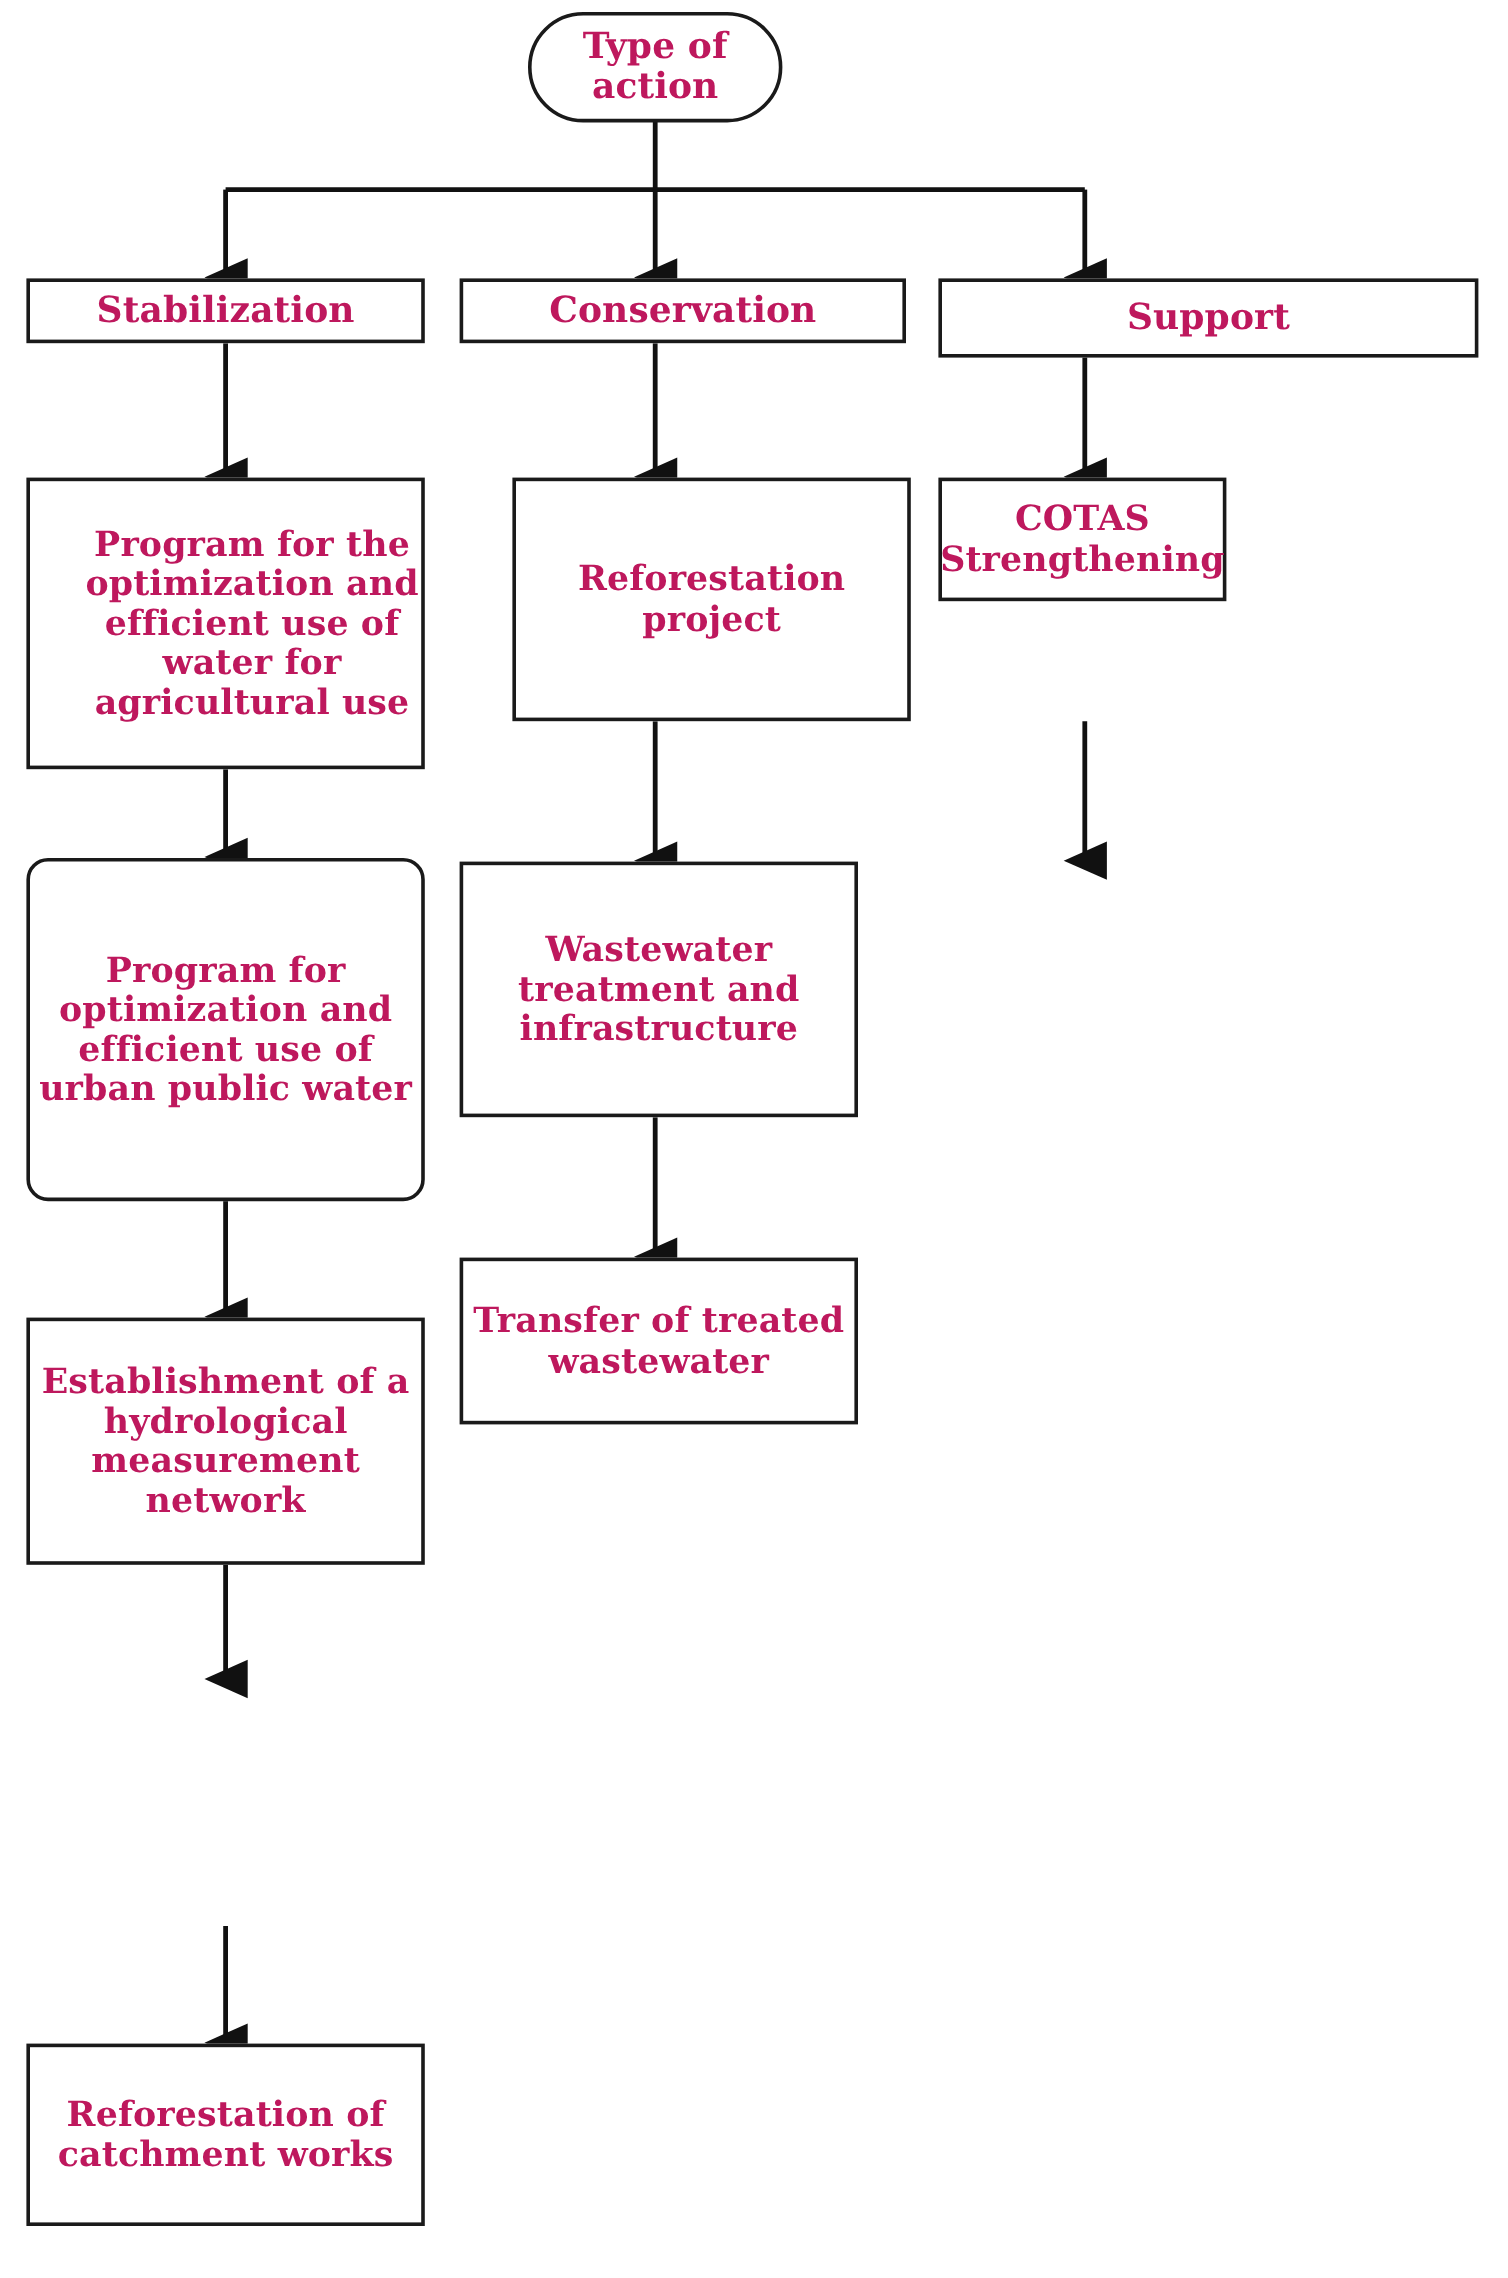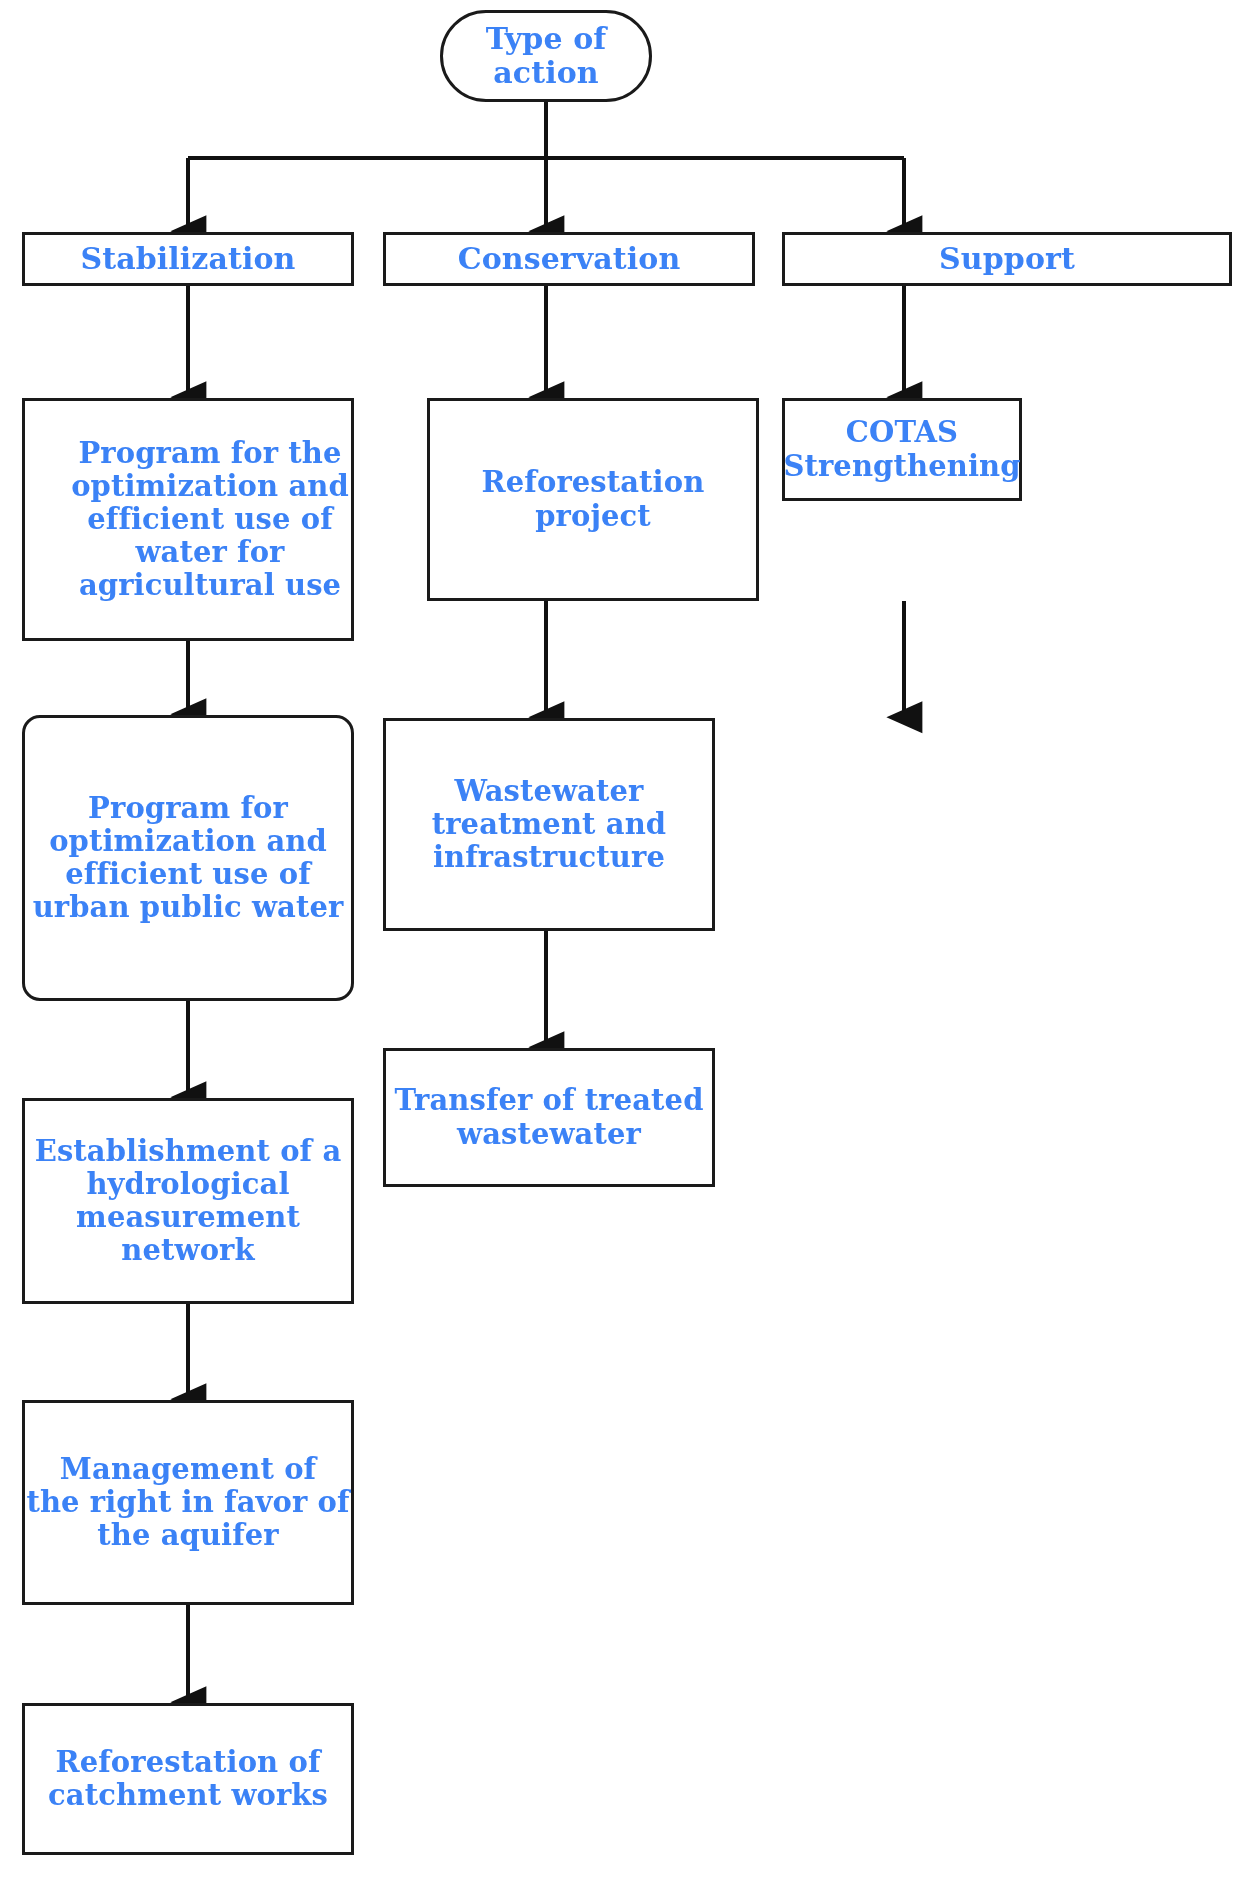--- a/index.html
+++ b/index.html
@@ -15,21 +15,21 @@
 
   .node{
     position:absolute;
     box-sizing:border-box;
     background:#ffffff;
     border:3px solid #1a1a1a;
     display:flex;
     align-items:center;
     justify-content:center;
     text-align:center;
-    color:#3b82f6;
+    color:#be185d;
     font-weight:bold;
     line-height:1.14;
     white-space:pre-line;
     letter-spacing:.1px;
   }
   .node.start{
     border-radius:999px;
     border-width:3px;
   }
   .fs-root{font-size:30px;}
@@ -86,38 +86,35 @@
   <div class="node fs-body" style="left:22px;top:715px;width:332px;height:286px;border-radius:18px;">Program for
 optimization and
 efficient use of
 urban public water</div>
 
   <div class="node fs-body" style="left:22px;top:1098px;width:332px;height:206px;">Establishment of a
 hydrological
 measurement
 network</div>
 
-  <div class="node fs-body" style="left:22px;top:1400px;width:332px;height:205px;">Management of
-the right in favor of
-the aquifer</div>
 
   <div class="node fs-body" style="left:22px;top:1703px;width:332px;height:152px;">Reforestation of
 catchment works</div>
 
   <div class="node fs-head" style="left:383px;top:232px;width:372px;height:54px;">Conservation</div>
 
   <div class="node fs-body" style="left:383px;top:398px;width:332px;height:203px;margin-left:44px;">Reforestation
 project</div>
 
   <div class="node fs-body" style="left:383px;top:718px;width:332px;height:213px;">Wastewater
 treatment and
 infrastructure</div>
 
   <div class="node fs-body" style="left:383px;top:1048px;width:332px;height:139px;">Transfer of treated
 wastewater</div>
 
-  <div class="node fs-head" style="left:782px;top:232px;width:450px;height:54px;">Support</div>
+  <div class="node fs-head" style="left:782px;top:232px;width:450px;height:66px;">Support</div>
 
   <div class="node fs-body" style="left:782px;top:398px;width:240px;height:103px;">COTAS
 Strengthening</div>
 
 
 </div>
 
 </body></html>

